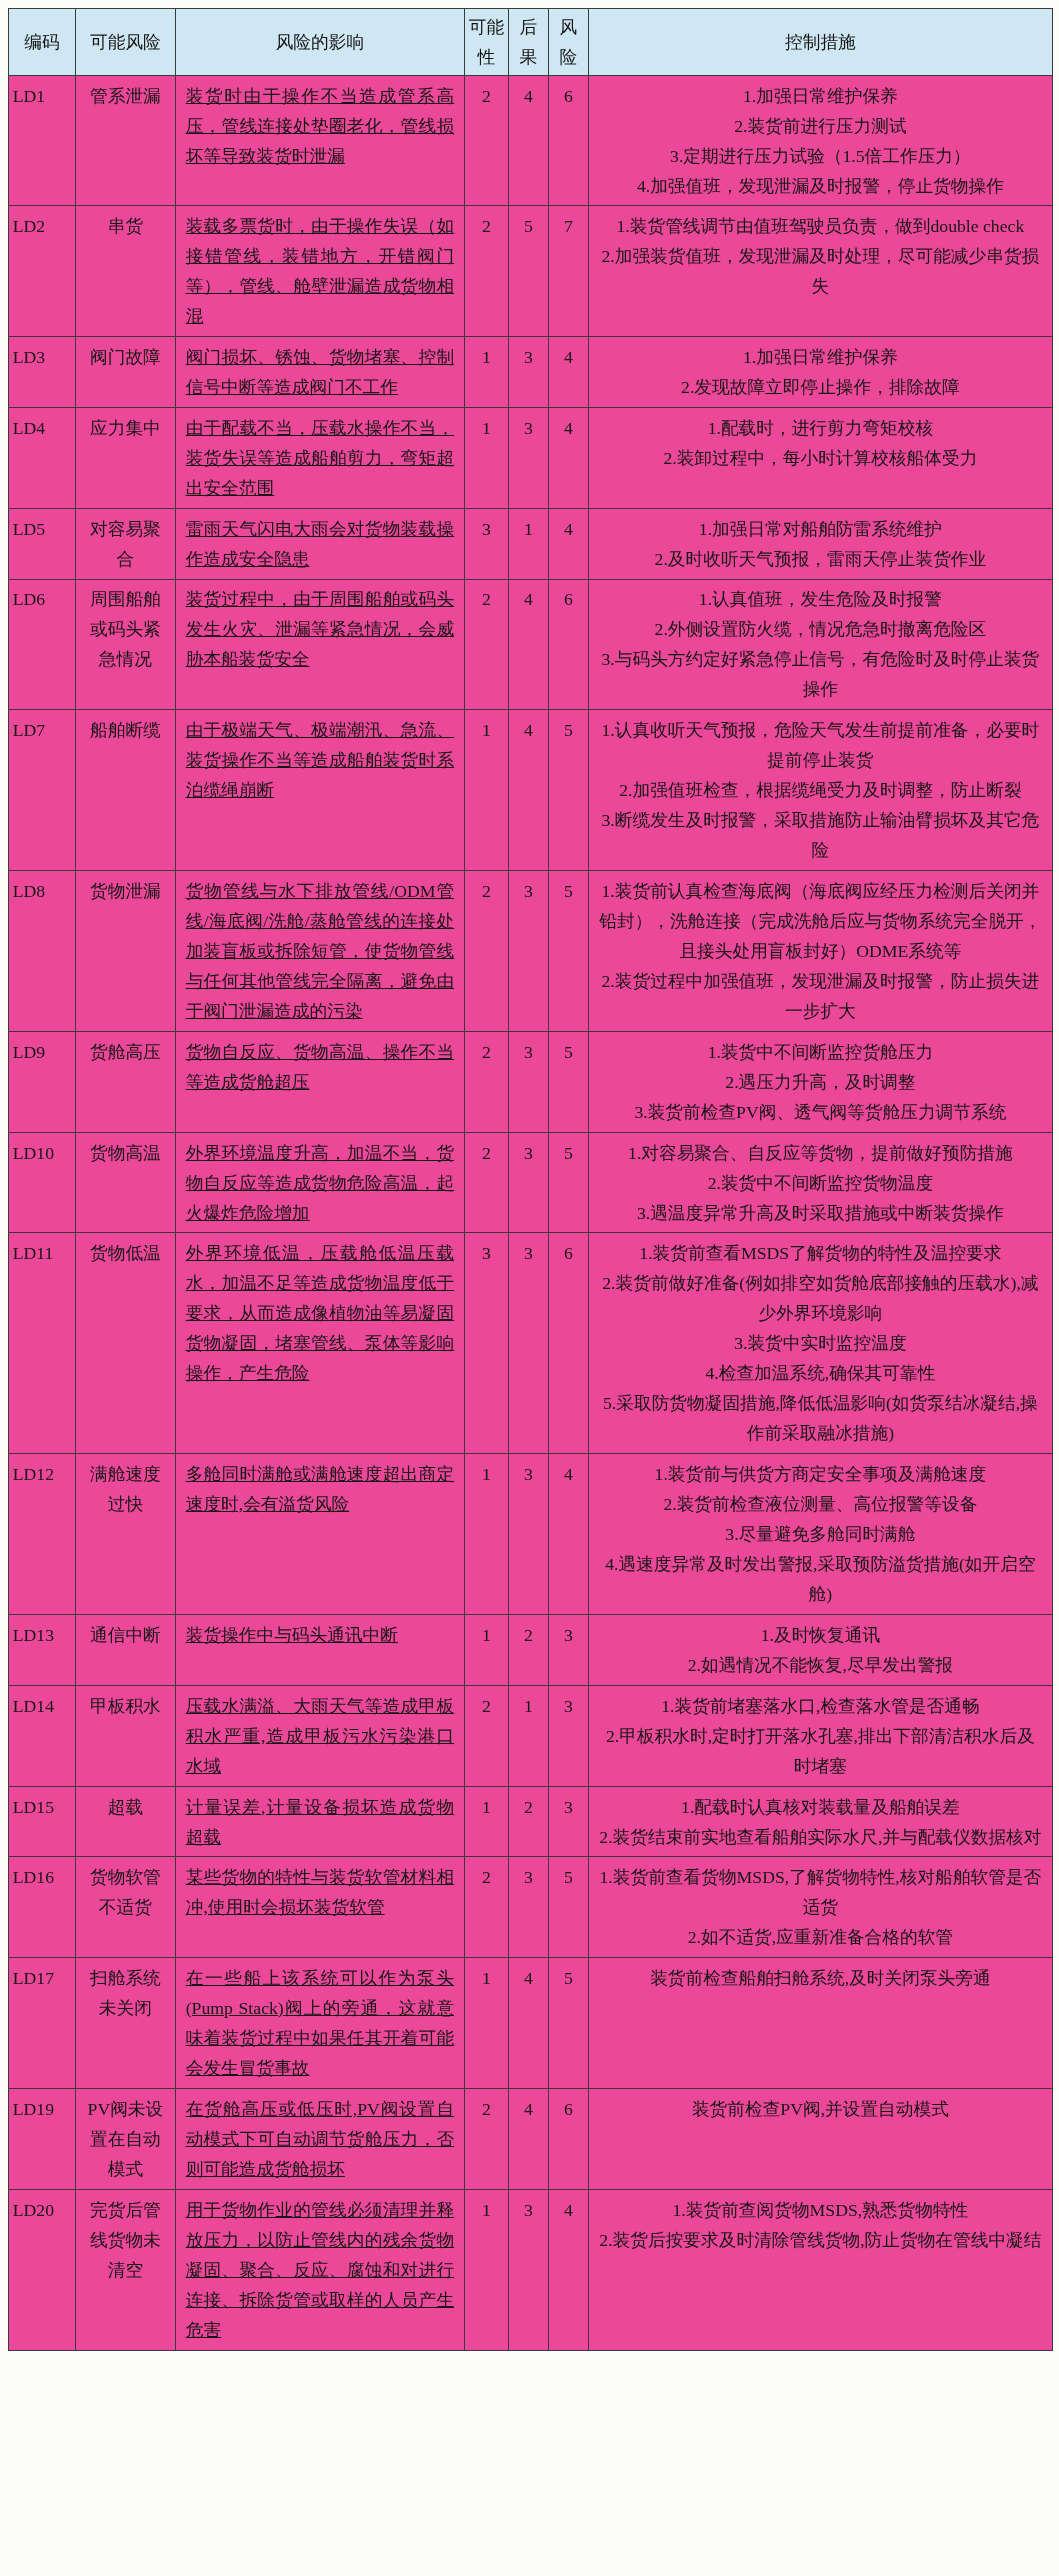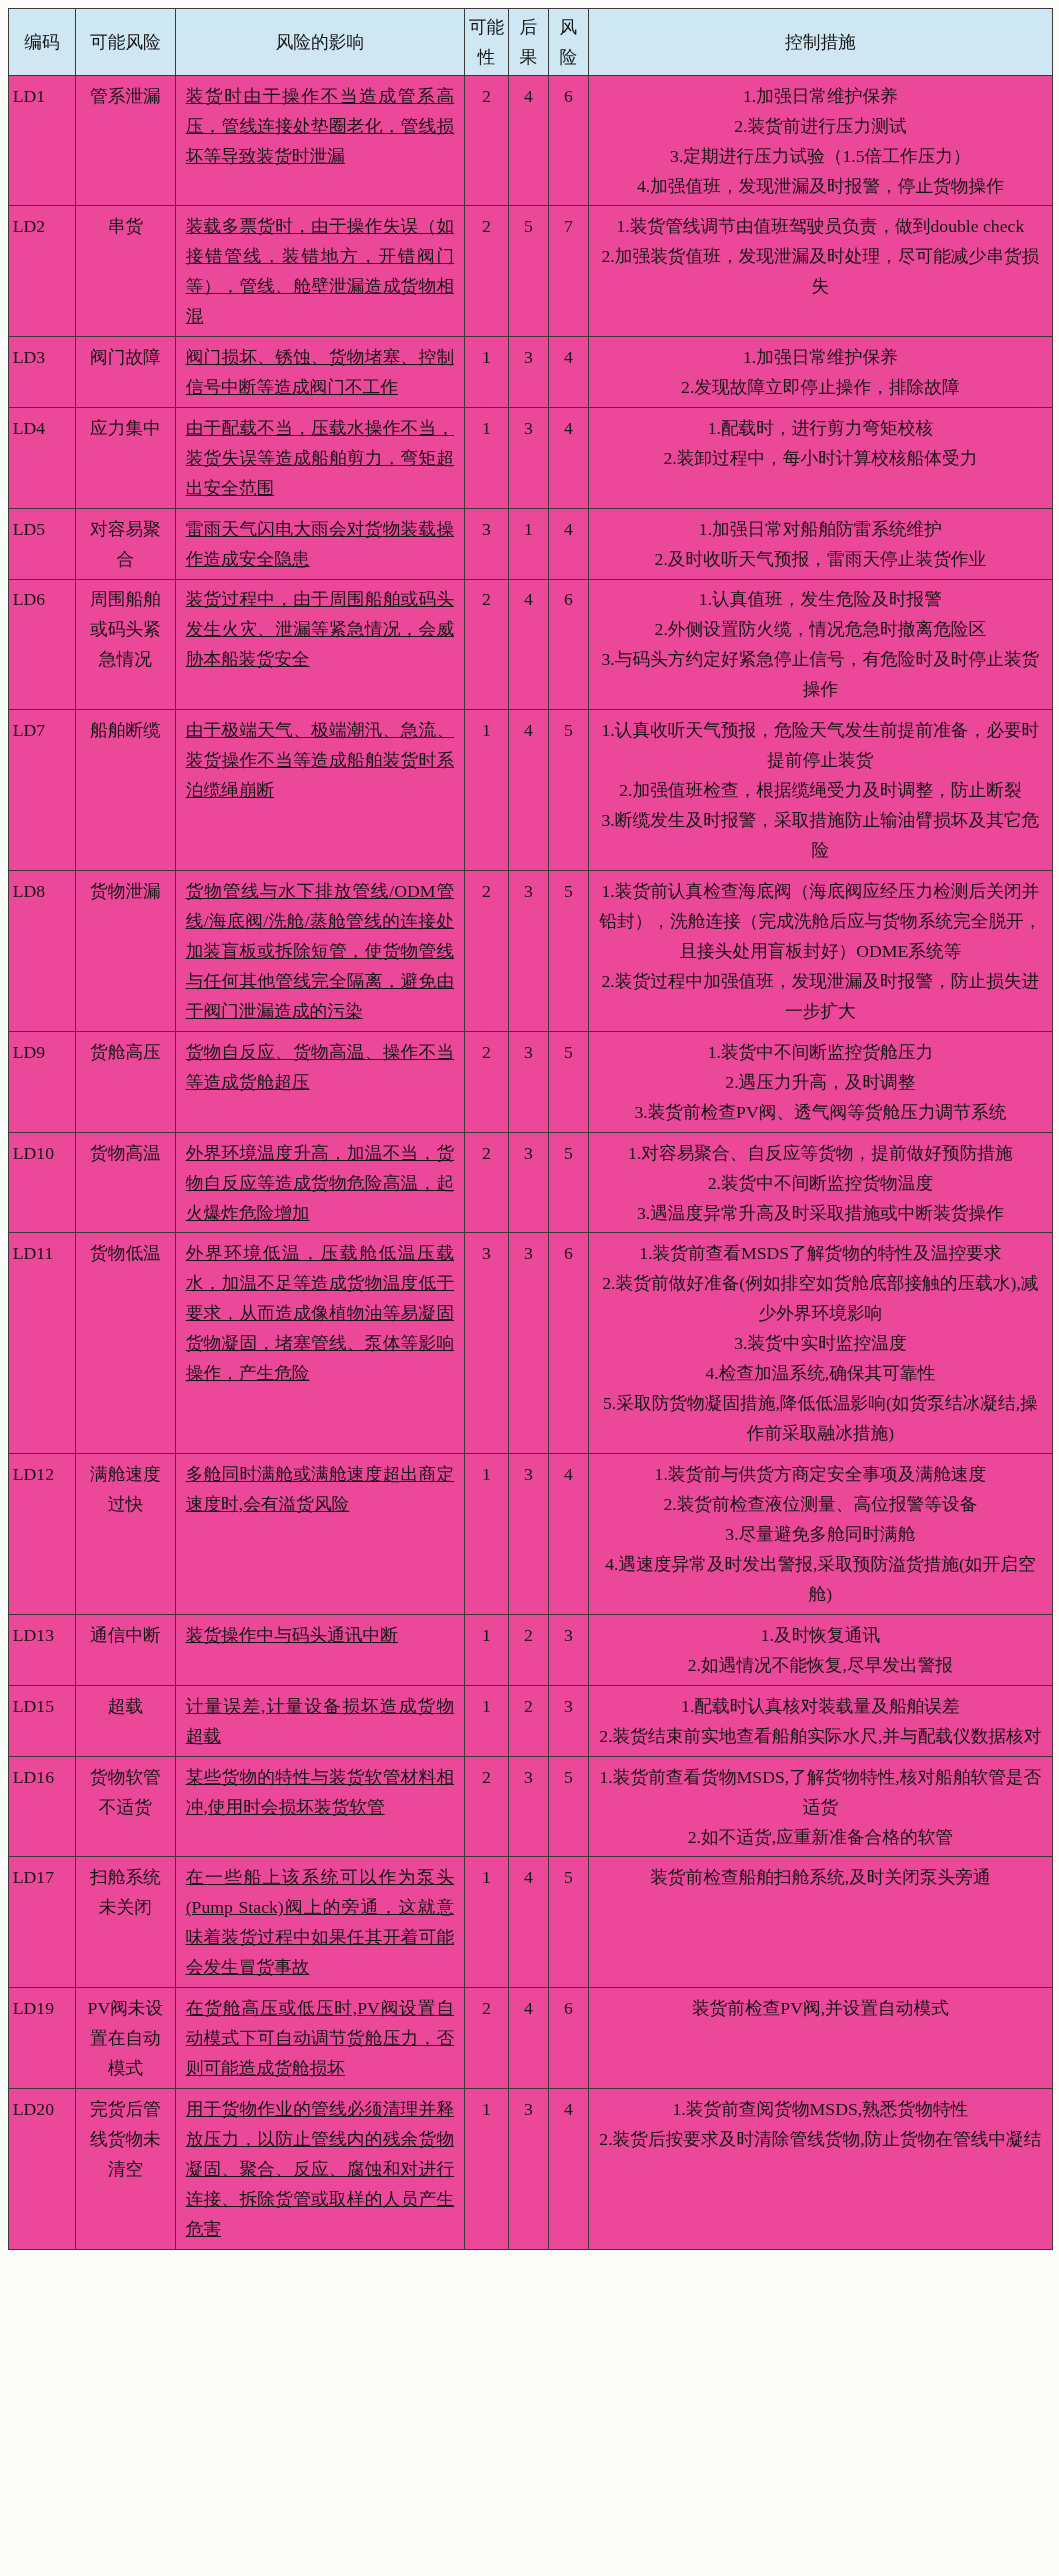--- a/index.html
+++ b/index.html
@@ -235,20 +235,32 @@
     <td class="c-impact">装货操作中与码头通讯中断</td>
     <td class="c-num">1</td>
     <td class="c-num">2</td>
     <td class="c-num">3</td>
     <td class="c-measures">
             <div class="measure-line">1.及时恢复通讯</div>
             <div class="measure-line">2.如遇情况不能恢复,尽早发出警报</div>
           </td>
   </tr>
         <tr>
+    <td class="c-code">LD14</td>
+    <td class="c-risk">甲板积水</td>
+    <td class="c-impact">压载水满溢、大雨天气等造成甲板积水严重,造成甲板污水污染港口水域</td>
+    <td class="c-num">2</td>
+    <td class="c-num">1</td>
+    <td class="c-num">3</td>
+    <td class="c-measures">
+            <div class="measure-line">1.装货前堵塞落水口,检查落水管是否通畅</div>
+            <div class="measure-line">2.甲板积水时,定时打开落水孔塞,排出下部清洁积水后及时堵塞</div>
+          </td>
+  </tr>
+        <tr>
     <td class="c-code">LD15</td>
     <td class="c-risk">超载</td>
     <td class="c-impact">计量误差,计量设备损坏造成货物超载</td>
     <td class="c-num">1</td>
     <td class="c-num">2</td>
     <td class="c-num">3</td>
     <td class="c-measures">
             <div class="measure-line">1.配载时认真核对装载量及船舶误差</div>
             <div class="measure-line">2.装货结束前实地查看船舶实际水尺,并与配载仪数据核对</div>
           </td>

